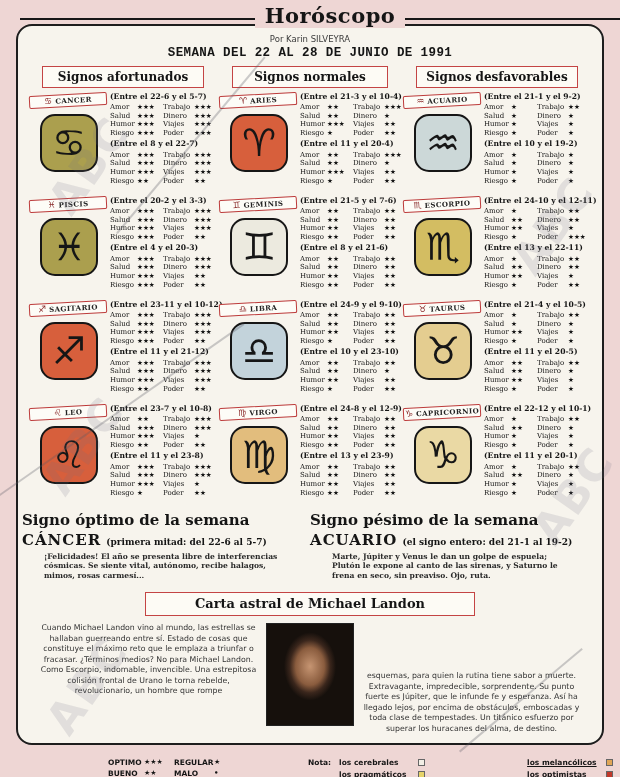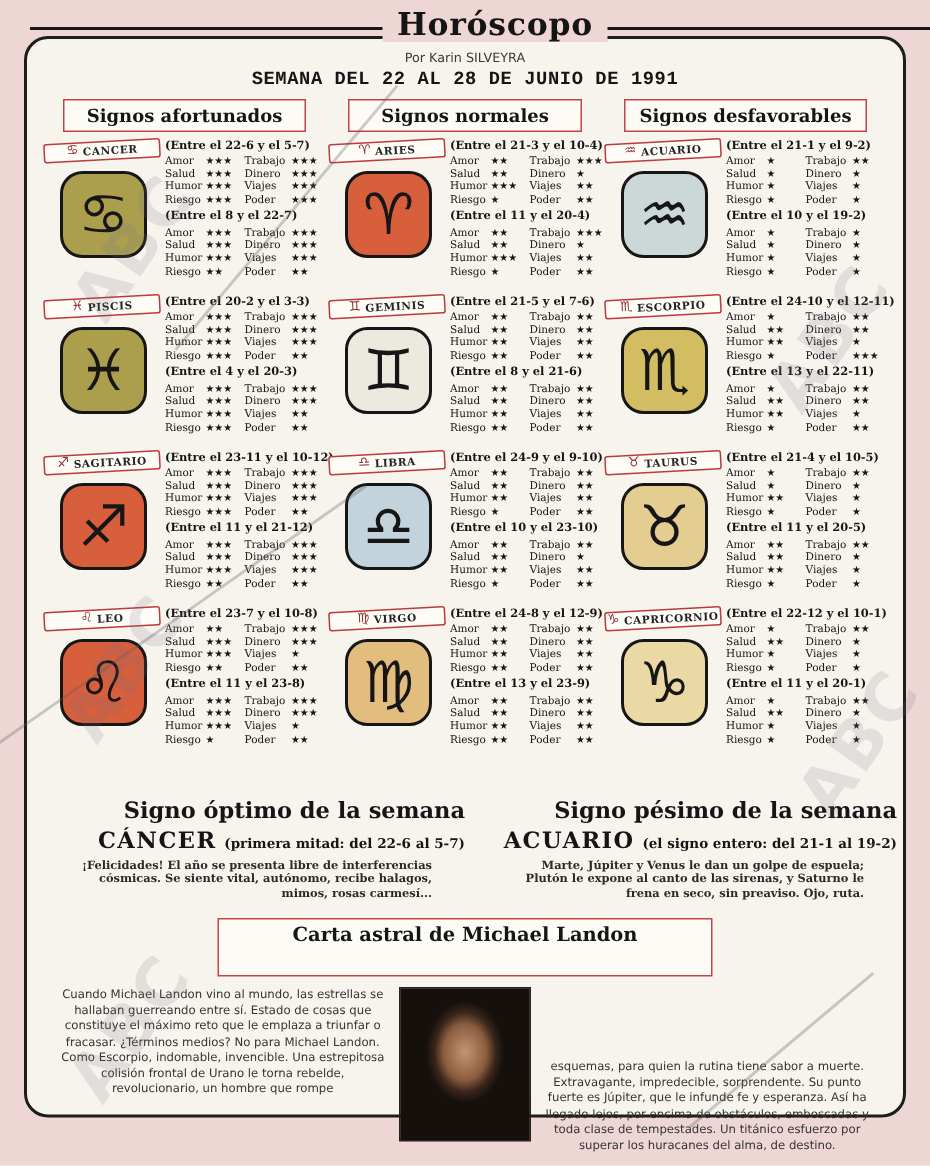--- a/index.html
+++ b/index.html
@@ -58,30 +58,30 @@
   .icon-box .z-glyph { font-family:"DejaVu Sans", sans-serif; font-size:38px; color:#161616; line-height:38px; }
   .sign-right { flex:1; padding-top:1px; }
   .range { font-size:7.6px; font-weight:bold; white-space:nowrap; margin:2px 0 2.5px; }
   .r-row { display:flex; font-size:7px; line-height:8.6px; white-space:nowrap; }
   .r-label1 { width:27px; flex:none; }
   .r-stars1 { width:26px; flex:none; font-size:6.6px; }
   .r-label2 { width:31px; flex:none; }
   .r-stars2 { flex:1; font-size:6.6px; }
   
   .verdicts { display:flex; margin-top:7px; }
-  .verdict { width:50%; text-align:right;margin-top:20px; }
+  .verdict { width:50%; text-align:left; }
   .verdict-heading { font-size:15px; font-weight:bold; margin:0; }
   .verdict-signline { margin-top:1px; }
   .verdict-sign { font-size:15px; font-weight:bold; letter-spacing:1px; }
   .verdict-qualifier { font-size:9px; font-weight:bold; }
   .verdict-text { font-size:7.6px; line-height:9.5px; margin:3px 22px 0; font-weight:bold; color:#2a2a2a; }
   
   .carta-header {
     width:330px; margin:12px auto 0; border:1.2px solid #c44444; background:#fdfbf5;
-    text-align:center; font-size:13px; font-weight:bold; padding:3px 0 19px;
+    text-align:center; font-size:13px; font-weight:bold; padding:3px 0 4px;
   }
   .carta-body { display:flex; gap:9px; padding:0 18px; margin-top:7px; font-family:"DejaVu Sans", sans-serif; }
   .carta-col { flex:1; font-size:7.8px; line-height:10.5px; color:#333; }
   .carta-left { text-align:center; }
   .carta-right { text-align:center;margin-top:48px; }
   .photo {
     width:88px; height:103px; flex:none; border:1px solid #222;
     background:
       radial-gradient(ellipse 26px 34px at 50% 42%, #c69572 0%, #8a5c3e 55%, #3a261c 78%, #16100c 100%),
       linear-gradient(#241a14, #0e0a08);

